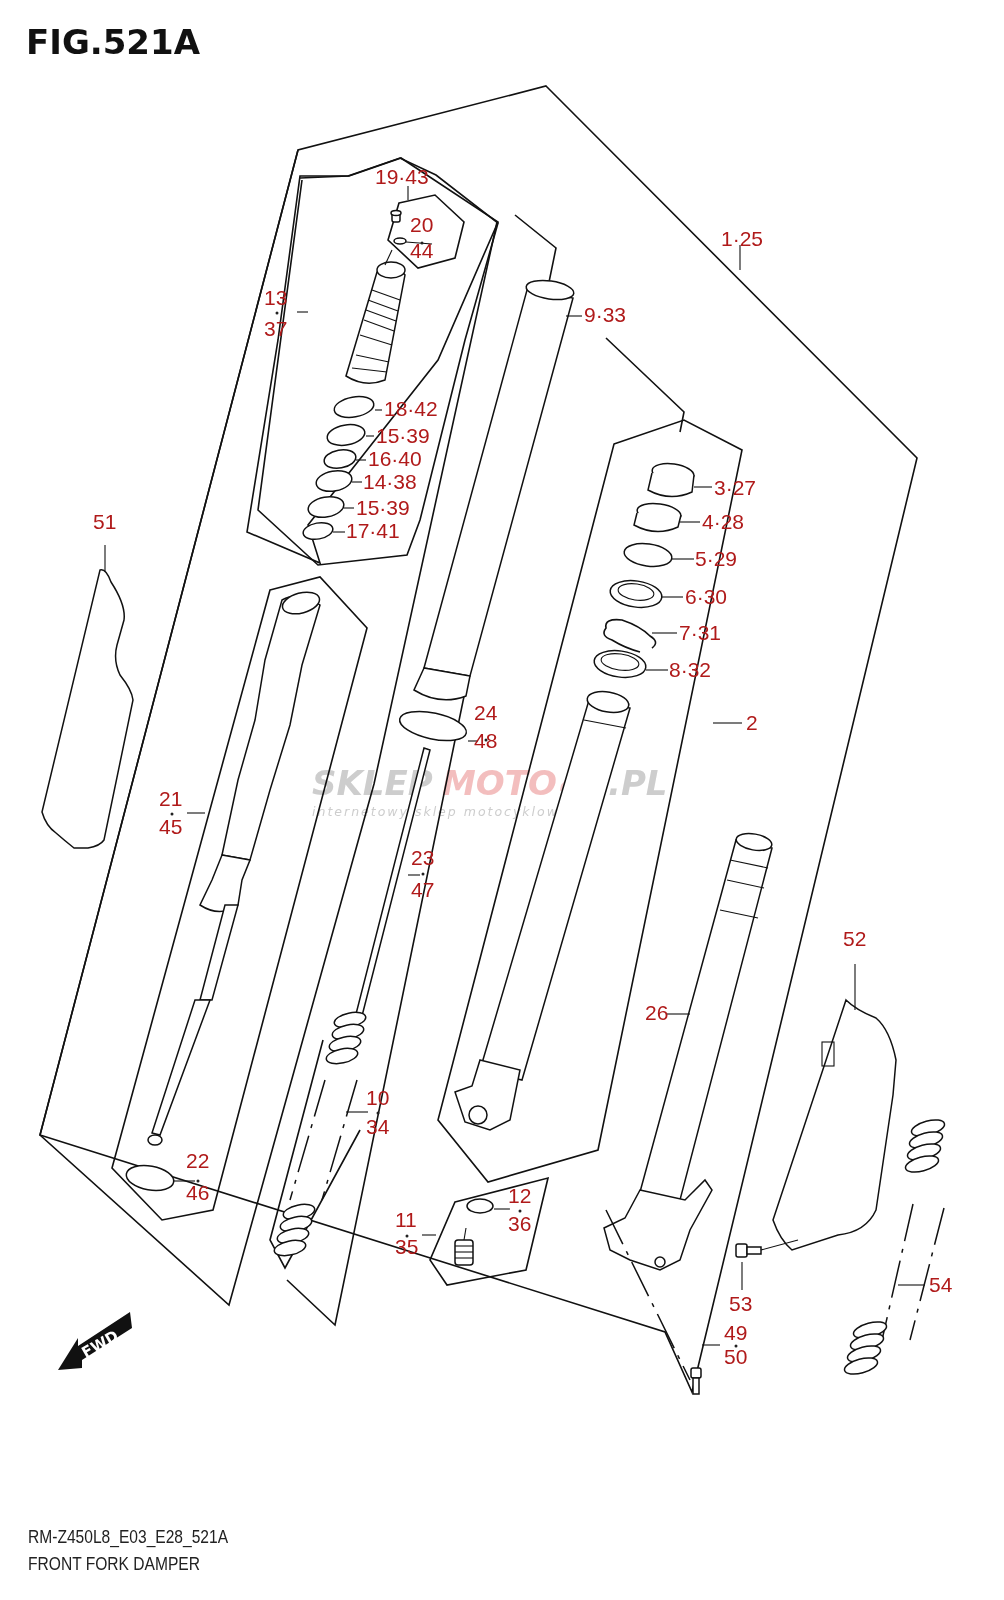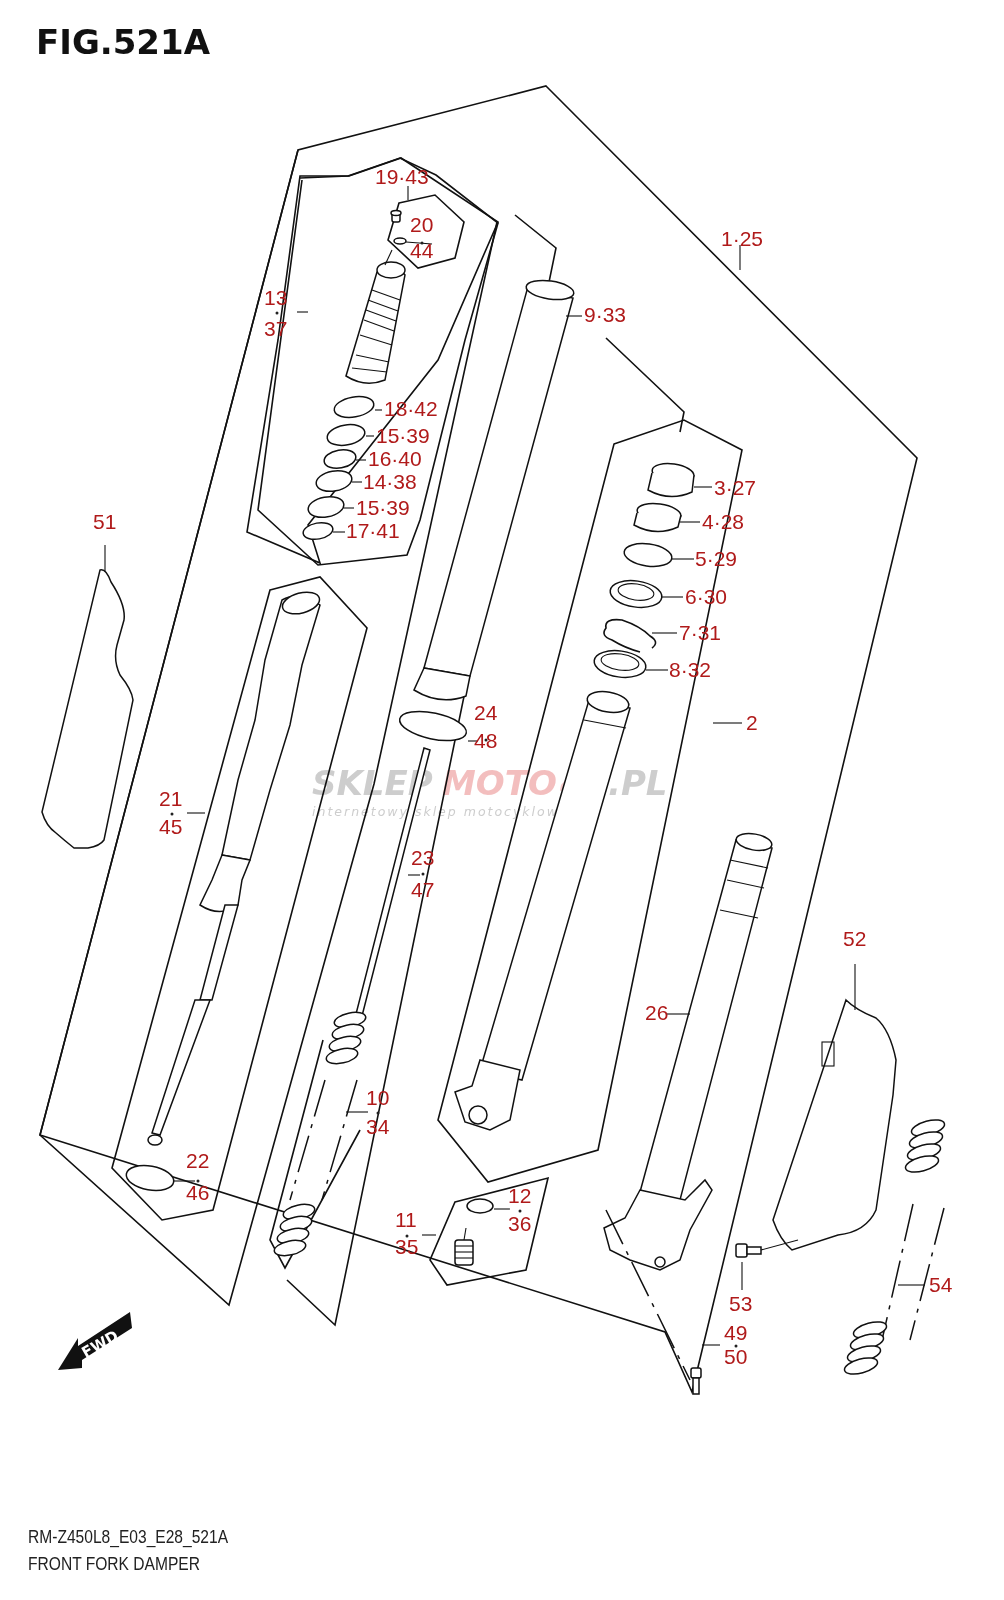--- a/index.html
+++ b/index.html
@@ -1,17 +1,17 @@
 <!DOCTYPE html>
 <html><head>
 <meta charset="utf-8">
 <style>
   html, body { margin: 0; padding: 0; background: #ffffff; }
   body { width: 1004px; height: 1600px; position: relative; overflow: hidden; font-family: "Liberation Sans", sans-serif; }
-  #fig-title { position: absolute; left: 36px; top: 22px; font-family: "DejaVu Sans", sans-serif; font-weight: bold; font-size: 34px; color: #111; letter-spacing: 0px; }
+  #fig-title { position: absolute; left: 26px; top: 22px; font-family: "DejaVu Sans", sans-serif; font-weight: bold; font-size: 34px; color: #111; letter-spacing: 0px; }
   #footer-code { position: absolute; left: 28px; top: 1526px; font-family: "Liberation Sans", sans-serif; font-size: 19px; color: #222; transform: scaleX(0.82); transform-origin: left top; }
   #footer-name { position: absolute; left: 28px; top: 1553px; font-family: "Liberation Sans", sans-serif; font-size: 19px; color: #222; transform: scaleX(0.82); transform-origin: left top; }
   svg#diagram { position: absolute; left: 0; top: 0; }
   .ln { stroke: #111; stroke-width: 1.6; fill: none; }
   .pt { stroke: #111; stroke-width: 1.5; fill: #fff; }
   .thin { stroke: #111; stroke-width: 1.1; fill: none; }
   .dash { stroke: #111; stroke-width: 1.5; fill: none; stroke-dasharray: 38 8 4 8; }
   .lbl { font-family: "Liberation Sans", sans-serif; font-size: 21px; fill: #b01a1a; }
   .dot { fill: #222; }
   .wm1 { font-family: "DejaVu Sans", sans-serif; font-weight: bold; font-style: italic; font-size: 34px; }

